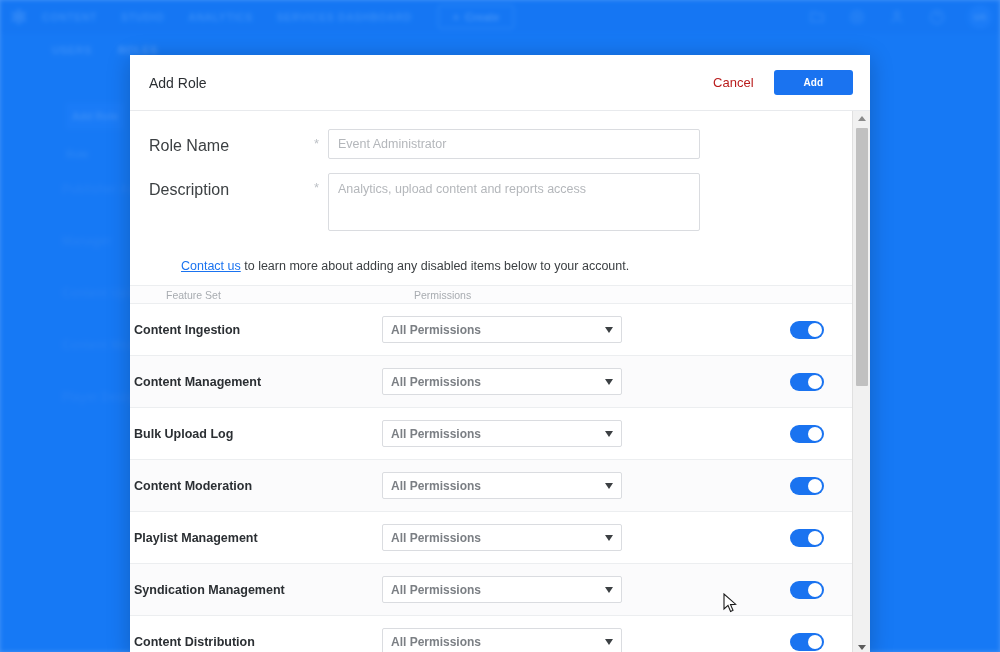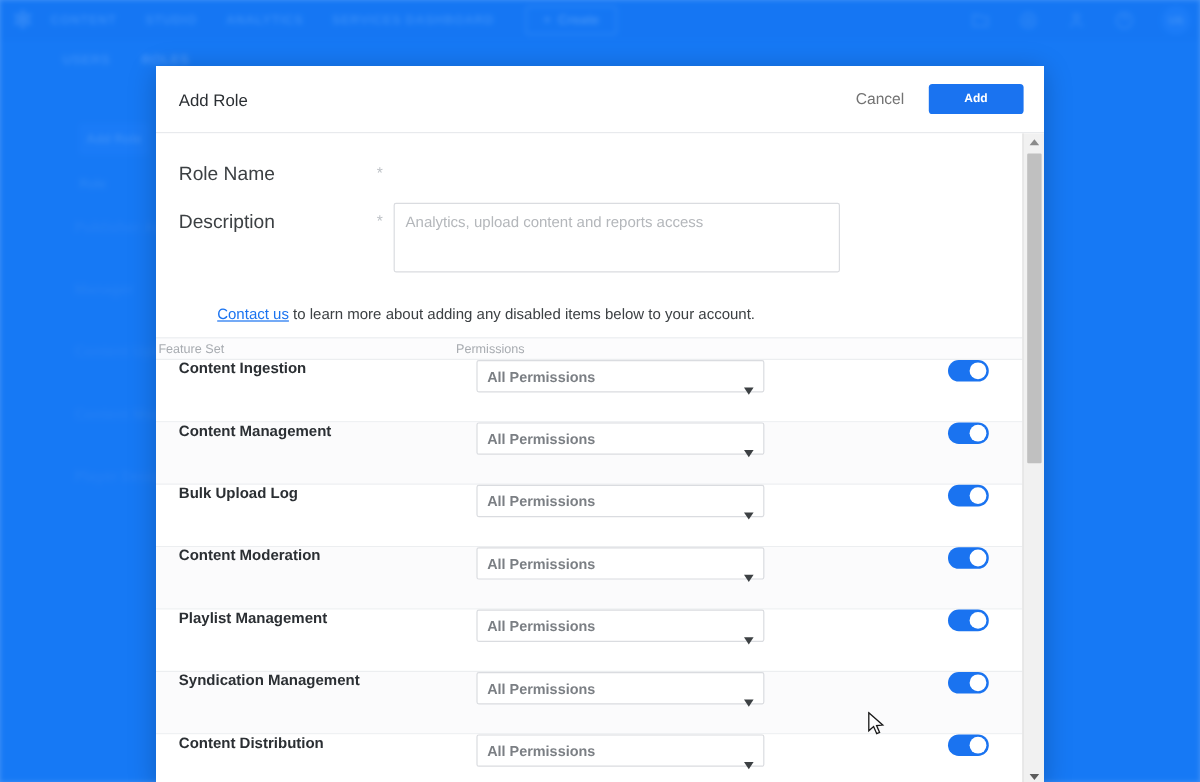--- a/index.html
+++ b/index.html
@@ -69,21 +69,21 @@
     background: #ffffff;
     box-shadow: 0 3px 22px rgba(0,0,0,.22);
     display: flex; flex-direction: column; overflow: hidden;
   }
   .modal-header {
     height: 56px; flex: 0 0 56px; border-bottom: 1px solid #e8eaed;
     display: flex; align-items: center; padding: 0 17px 0 19px;
   }
   .modal-title { font-size: 14px; color: #2b2f33; }
   .header-actions { margin-left: auto; display: flex; align-items: center; gap: 16px; }
-  .btn-cancel { font-size: 13px; color: #737373; background: none; border: none; cursor: pointer;
+  .btn-cancel { font-size: 13px; color: #b91c1c; background: none; border: none; cursor: pointer;
                 font-family: inherit; padding: 6px 4px; }
   .btn-add {
     background: #1a73f0; color: #fff; border: none; border-radius: 3px;
     font-size: 10px; font-weight: 700; padding: 7px 30px; cursor: pointer;
     font-family: inherit;
   }
 
   .modal-body { flex: 1 1 auto; position: relative; overflow: hidden; }
   .body-scroll { position: absolute; inset: 0 18px 0 0; overflow: hidden; }
 
@@ -98,28 +98,28 @@
   }
   .inp::placeholder { color: #b4b7bb; }
   .inp.ta { height: 58px; resize: none; line-height: 1.35; }
 
   .contact-line { padding: 14px 0 12px 19px; font-size: 12.5px; color: #3c4043; }
   .contact-link { color: #1a73f0; text-decoration: underline; cursor: pointer; margin-left: 32px; }
 
   .tbl-head {
     display: flex; align-items: center; height: 19px;
     border-top: 1px solid #eceef0; border-bottom: 1px solid #eceef0;
-    background: #fcfcfd; padding-left: 2px;
+    background: #fcfcfd; padding-left: 36px;
   }
   .th { font-size: 10.5px; color: #a8acb1; }
   .th.feature { width: 248px; }
 
   .perm-row {
-    display: flex; height: 52px;
-    border-bottom: 1px solid #eceef0; padding-left: 19px;
+    display: flex; align-items: center; height: 52px;
+    border-bottom: 1px solid #eceef0; padding-left: 4px;
     background: #fff;
   }
   .perm-row:nth-child(even) { background: #fbfbfc; }
   .perm-name { width: 248px; font-size: 12.5px; font-weight: 700; color: #2b2f33; }
   .sel-wrap { position: relative; width: 240px; font-weight: bold; }
   .sel {
     width: 240px; height: 27px; border: 1px solid #dadce0; border-radius: 2px;
     background: #fff; font-family: inherit; font-size: 12px; color: #7b7f84;
     padding: 0 26px 0 8px; display: flex; align-items: center; cursor: pointer;
   }
@@ -229,20 +229,21 @@
       </div>
     </div>
 
     <div class="modal-body">
       <div class="body-scroll">
 
         <div class="form-area">
           <div class="form-row">
             <div class="form-label">Role Name</div>
             <div class="req">*</div>
+            <input class="inp" type="text" placeholder="Event Administrator" style="">
           </div>
           <div class="form-row">
             <div class="form-label">Description</div>
             <div class="req">*</div>
             <textarea class="inp ta" placeholder="Analytics, upload content and reports access" style=""></textarea>
           </div>
         </div>
 
         <div class="contact-line">
           <span class="contact-link">Contact us</span><span> to learn more about adding any disabled items below to your account.</span>

